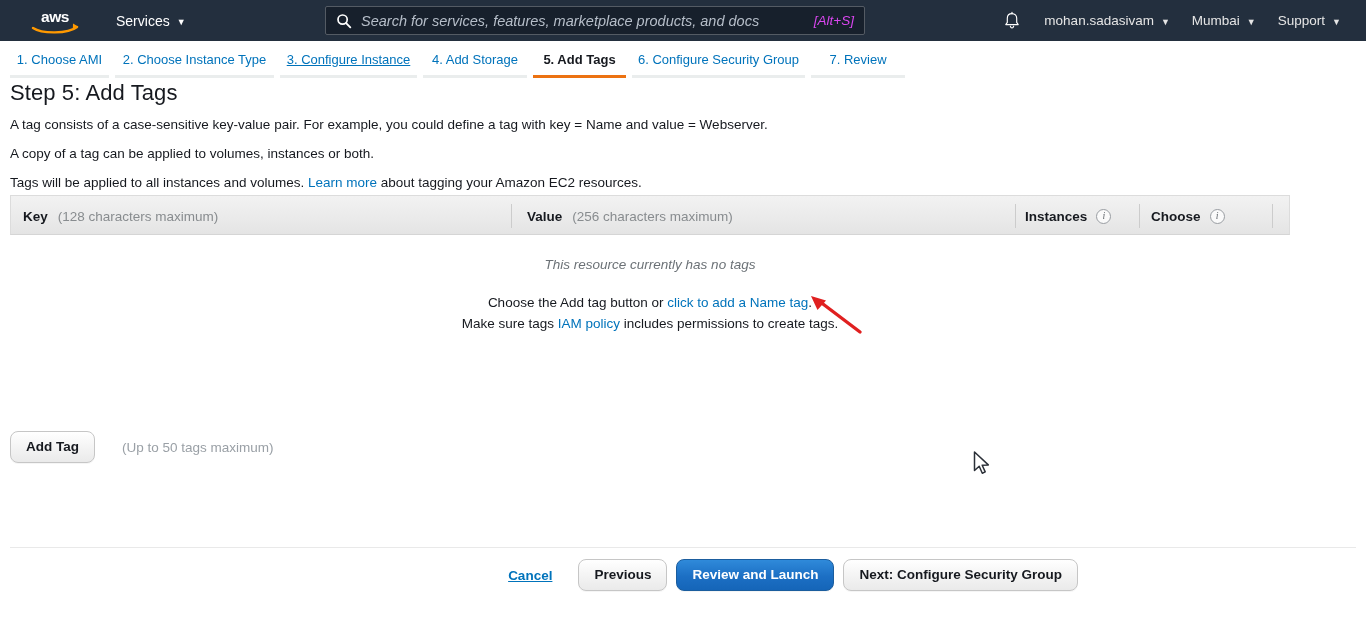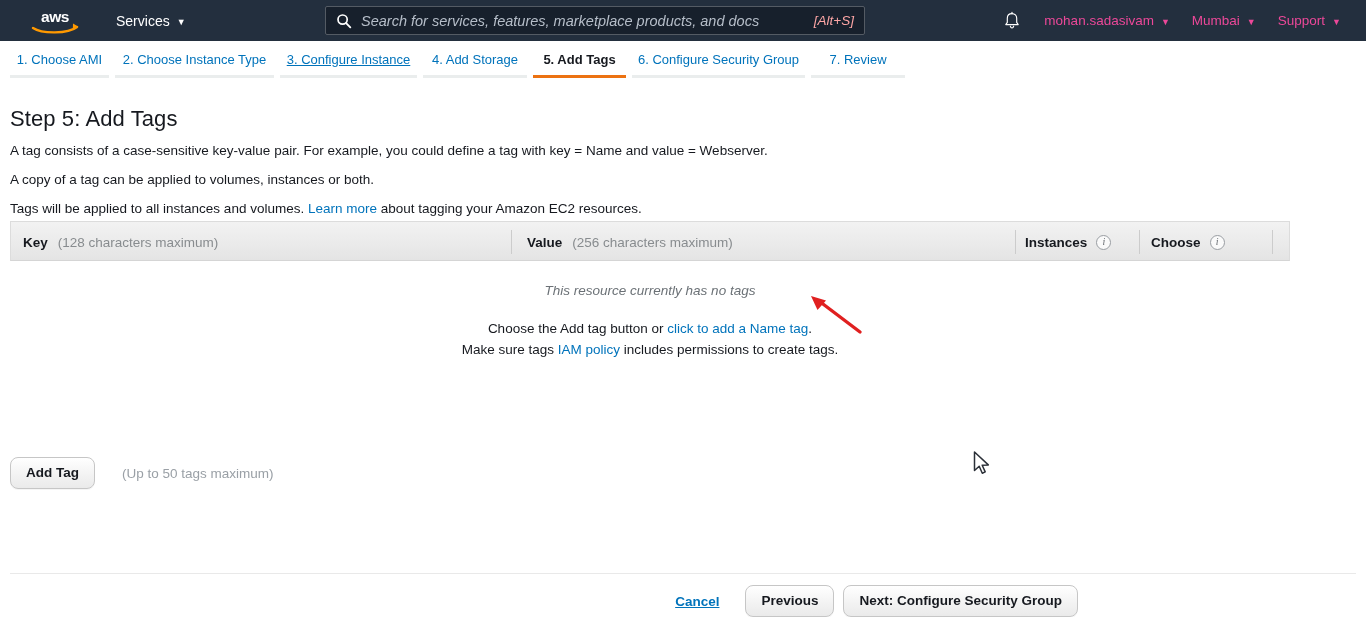--- a/index.html
+++ b/index.html
@@ -52,29 +52,29 @@
     flex: 1;
     background: transparent;
     border: none; outline: none;
     color: #d5dbdb;
     font-family: "Liberation Sans", sans-serif;
     font-size: 14.5px;
     font-style: italic;
     padding: 0;
   }
   .search-input::placeholder { color: #b6bec9; opacity: 1; font-style: italic; }
-  .alt-s { color: #fca5a5; font-size: 13.5px; font-style: italic; white-space: nowrap; }
+  .alt-s { color: #d946ef; font-size: 13.5px; font-style: italic; white-space: nowrap; }
 
   .nav-right {
     position: absolute; right: 0; top: 0; height: 41px;
     display: flex; align-items: center;
     padding-right: 14px;
   }
   .nav-right .item {
-    color: #ec4899; font-size: 13.5px;
+    color: #e5e5e5; font-size: 13.5px;
     display: flex; align-items: center;
     padding: 0 11px; height: 41px; cursor: pointer;
     white-space: nowrap;
   }
   .nav-right .caret { margin-left: 7px; font-size: 9px; position: relative; top: 1px; }
   .bell { width: 20px; height: 20px; display:block; }
 
   
   #tabs {
     position: absolute; top: 41px; left: 0;
@@ -94,21 +94,21 @@
   }
   .tab .ul {
     position: absolute; left: 0; bottom: 0;
     width: 100%; height: 3px;
     background: #eaeded;
   }
   .tab.active { color: #16191f; font-weight: bold; }
   .tab.active .ul { background: #ec7211; }
 
   
-  #content { position: absolute; top: 95px; left: 0; width: 1098px; }
+  #content { position: absolute; top: 69px; left: 0; width: 1098px; }
   .page-title {
     margin: 11px 0 0 10px;
     font-size: 22px;
     font-weight: normal;
     color: #16191f;
     letter-spacing: 0.1px;
   }
   .desc {
     margin: 8px 0 0 10px;
     font-size: 13.5px;
@@ -337,20 +337,21 @@
 
   <div id="addtagrow">
     <button class="btn">Add Tag</button>
     <span class="max-hint">(Up to 50 tags maximum)</span>
   </div>
 
   <div id="footer-div"></div>
   <div id="footer">
     <a class="cancel" href="#">Cancel</a>
     <button class="btn">Previous</button>
+    <button class="btn primary">Review and Launch</button>
     <button class="btn">Next: Configure Security Group</button>
   </div>
 </div>
 
 <svg id="arrow" width="70" height="50" viewBox="0 0 70 50">
   <g>
     <line x1="60" y1="44" x2="19" y2="13" stroke="#e02020" stroke-width="3.4" stroke-linecap="round"></line>
     <path d="M11 8 L26 12.5 L17.5 22 Z" fill="#e02020"></path>
   </g>
 </svg>

